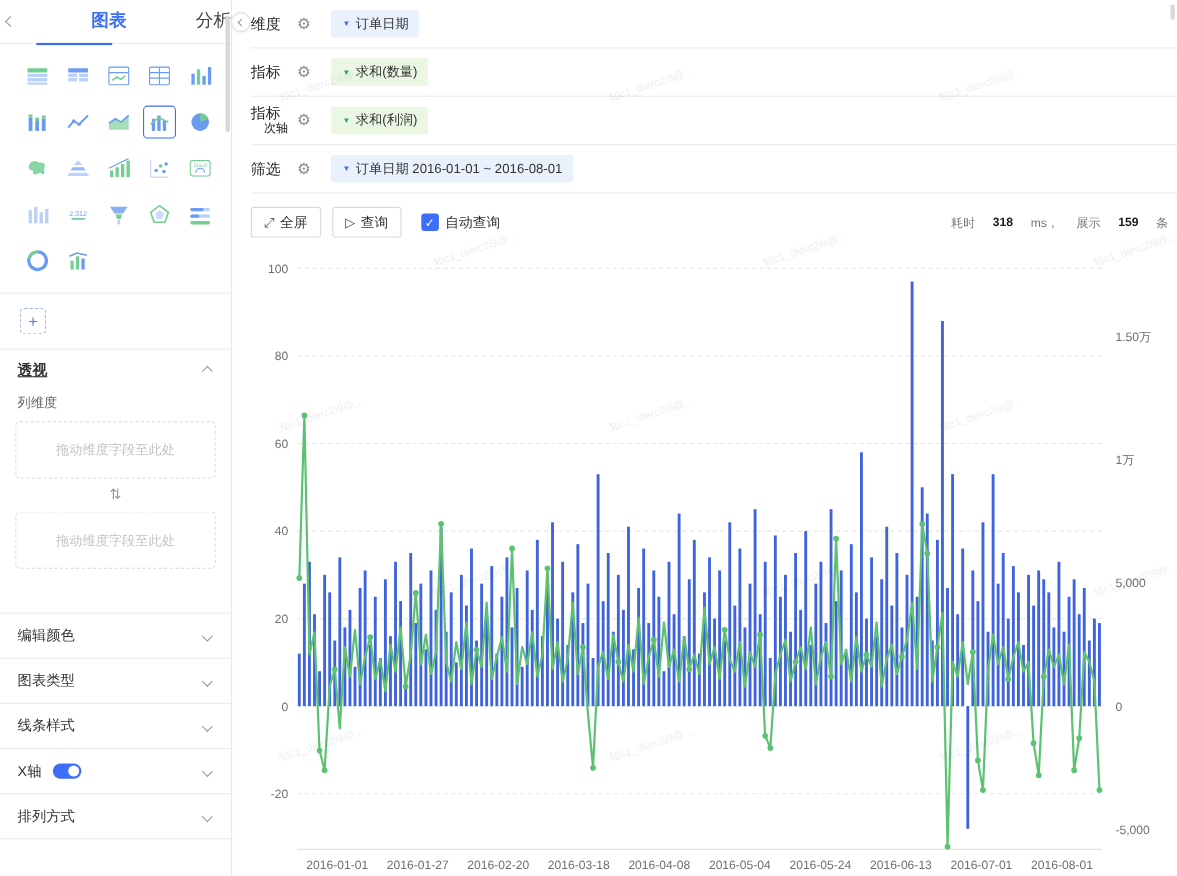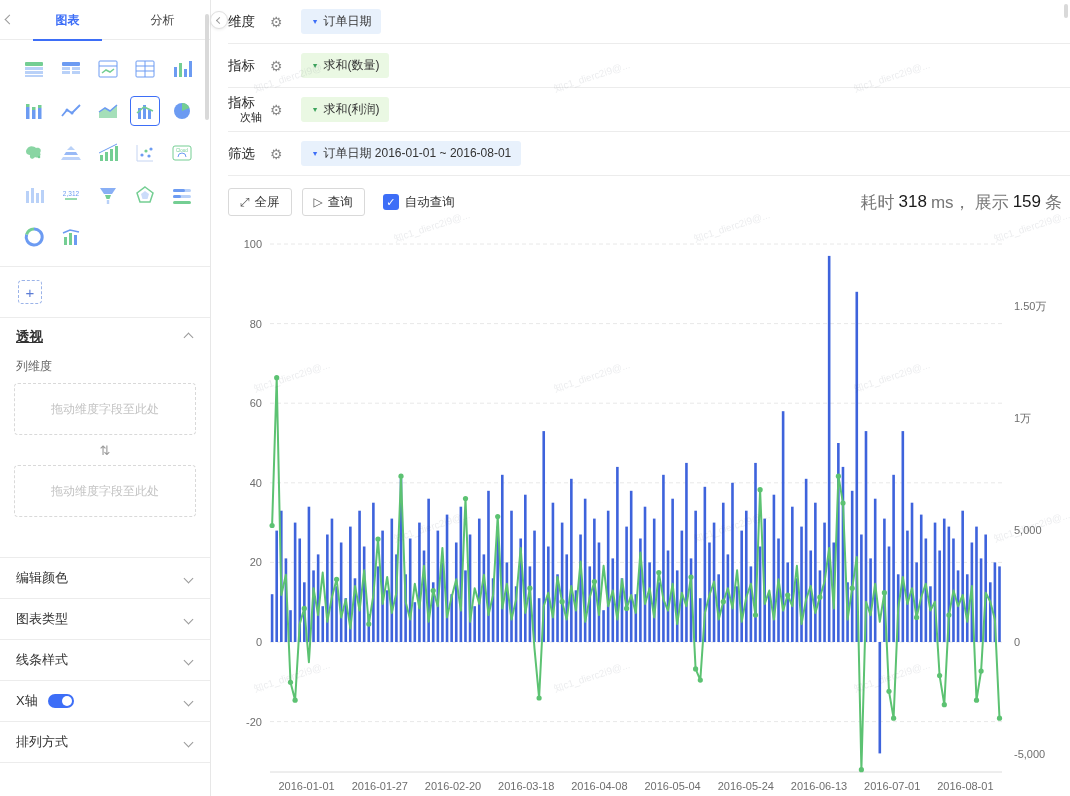--- a/index.html
+++ b/index.html
@@ -3,21 +3,21 @@
 <meta charset="utf-8">
 <style>
   html,body{margin:0;padding:0;background:#f2f3f5;}
   *{box-sizing:border-box;}
   .app{position:relative;width:1070px;height:796px;background:#fff;overflow:hidden;
        font-family:"Liberation Sans","DejaVu Sans",sans-serif;color:#333;}
   
   .sidebar{position:absolute;left:0;top:0;width:211px;height:796px;background:#fff;border-right:1px solid #e7e7e7;}
   .sb-tabs{height:40px;border-bottom:1px solid #ececec;display:flex;align-items:center;position:relative;padding-left:20px;}
   .sb-collapse{position:absolute;left:6px;top:16px;}
-  .sb-tab{position:relative;flex:1;text-align:center;font-size:12px;color:#444;height:40px;line-height:40px;cursor:pointer;}
+  .sb-tab{position:relative;flex:1;text-align:right;font-size:16px;color:#444;height:40px;line-height:40px;cursor:pointer;}
   .sb-tab.active{color:#3D6EF7;font-weight:bold;}
   .sb-tab.active::after{content:"";position:absolute;left:14%;right:14%;bottom:-1px;height:2px;background:#3D6EF7;}
   #chart-grid{padding:14px 10px 14px 16px;display:grid;grid-template-columns:repeat(5,1fr);row-gap:12px;border-bottom:1px solid #ececec;justify-items:center;}
   .ct-cell{width:30px;height:30px;display:flex;align-items:center;justify-content:center;border:1px solid transparent;border-radius:4px;cursor:pointer;}
   .ct-cell.selected{border-color:#3D6EF7;}
   .add-row{padding:13px 0 13px 18px;border-bottom:1px solid #ececec;}
   .add-btn{width:24px;height:24px;border:1px dashed #9bb3e8;border-radius:4px;color:#5b7bd5;display:flex;align-items:center;justify-content:center;font-size:15px;cursor:pointer;}
   .pivot-header{height:38px;display:flex;align-items:center;justify-content:space-between;padding:0 18px 0 16px;font-size:13.5px;color:#333;font-weight:bold;text-decoration:underline;}
   .field-label{padding:2px 16px 8px;font-size:12px;color:#666;}
   .dropzone{margin:0 14px;height:52px;border:1px dashed #d9d9d9;border-radius:4px;display:flex;align-items:center;justify-content:center;color:#c3c3c3;font-size:12px;}
@@ -47,22 +47,22 @@
   .chip.measure{background:#EAF8E3;}
   .chip .caret{font-size:8px;transform:scale(.9);}
   .chip.dimension .caret{color:#3D6EF7;}
   .chip.measure .caret{color:#3da45c;}
   .chart-toolbar{margin-left:16px;height:52px;display:flex;align-items:center;padding-right:8px;}
   .tb-btn{height:28px;border:1px solid #d9d9d9;border-radius:3px;background:#fff;display:inline-flex;align-items:center;gap:5px;padding:0 11px;font-size:12.5px;color:#333;cursor:pointer;}
   .tb-btn + .tb-btn{margin-left:10px;}
   .tb-btn .ic{font-size:12px;color:#555;}
   .auto-query{display:flex;align-items:center;gap:6px;margin-left:18px;font-size:12.5px;color:#333;}
   .checkbox{width:16px;height:16px;border-radius:3px;background:#3D6EF7;color:#fff;font-size:11px;display:flex;align-items:center;justify-content:center;cursor:pointer;}
-  .stats{margin-left:auto;font-size:17px;color:#777;display:flex;align-items:center;gap:4px;}
-  .stats b{color:#1a1a1a;font-weight:normal;}
+  .stats{margin-left:auto;font-size:11px;color:#777;display:flex;align-items:center;gap:16px;}
+  .stats b{color:#1a1a1a;font-weight:bold;}
   
   .chart-wrap{position:absolute;left:0;top:228px;width:858px;height:568px;}
   svg text{font-family:"Liberation Sans","DejaVu Sans",sans-serif;}
   .ax{font-size:11px;fill:#6e6e6e;}
   
   #watermarks{position:absolute;left:0;top:0;right:0;bottom:0;pointer-events:none;overflow:hidden;}
   .wm{position:absolute;font-size:10px;color:rgba(60,70,90,0.10);transform:rotate(-18deg);white-space:nowrap;}
   
   .main-scroll{position:absolute;right:2px;top:4px;width:4px;height:14px;background:#d9d9d9;border-radius:2px;}
 </style>

